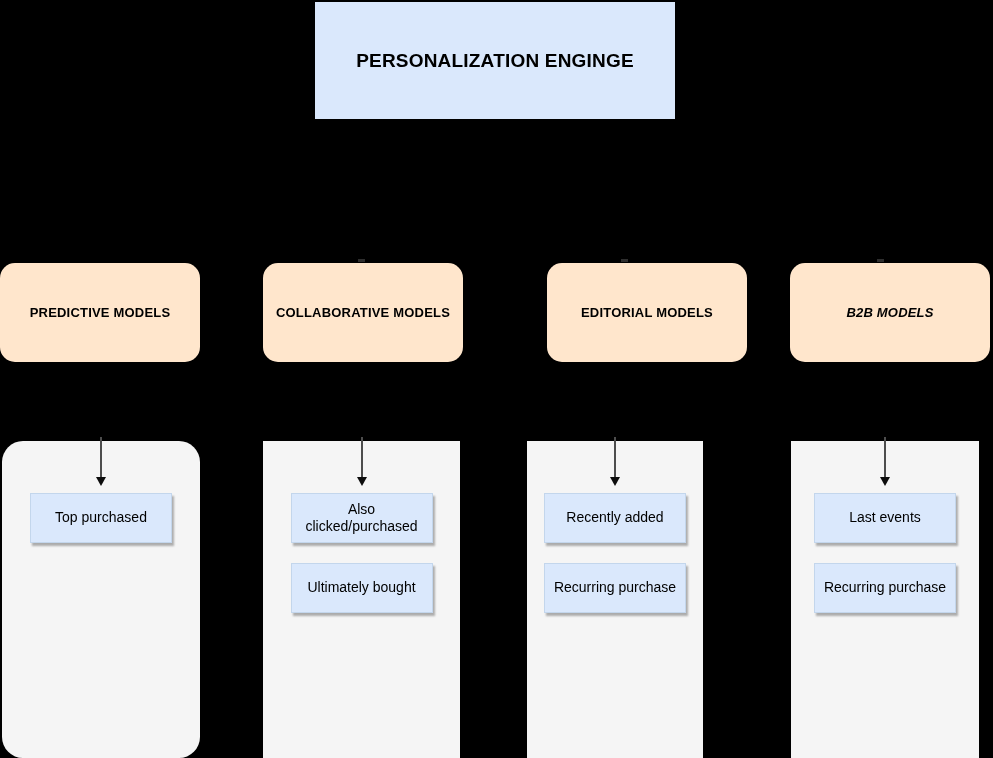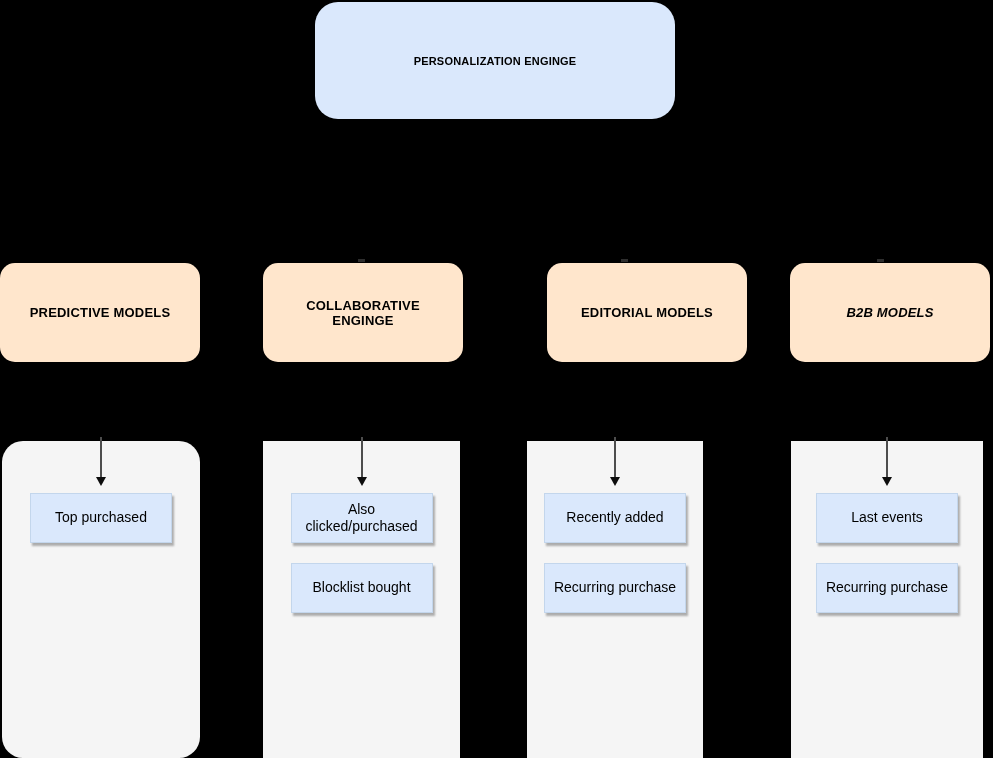--- a/index.html
+++ b/index.html
@@ -13,21 +13,21 @@
   body{
     width:993px;height:758px;position:relative;overflow:hidden;
     background:var(--background);
     font-family:"Liberation Sans", sans-serif;
     color:#000;
   }
   .top-box{
     position:absolute;left:315px;top:2px;width:360px;height:117px;
     background:var(--blue);
     display:flex;align-items:center;justify-content:center;
-    font-weight:bold;font-size:11px;letter-spacing:.2px;text-align:center;border-radius:23px;
+    font-weight:bold;font-size:19px;letter-spacing:.2px;text-align:center;
   }
   .cat-box{
     position:absolute;top:263px;width:200px;height:99px;border-radius:15px;
     background:var(--orange);
     display:flex;align-items:center;justify-content:center;
     font-weight:bold;font-size:13px;letter-spacing:.2px;text-align:center;
     padding:0 12px;box-sizing:border-box;
   }
   .cat-predictive{left:0px;}
   .cat-collaborative{left:263px;}
@@ -40,21 +40,21 @@
   .stub-collaborative{left:358px;}
   .stub-editorial{left:621px;}
   .stub-b2b{left:877px;}
 
   .panel{
     position:absolute;top:441px;height:317px;background:var(--panel);
   }
   .panel-predictive{left:2px;width:198px;border-radius:21px;}
   .panel-collaborative{left:263px;width:197px;}
   .panel-editorial{left:527px;width:176px;}
-  .panel-b2b{left:791px;width:192px;}
+  .panel-b2b{left:791px;width:160px;padding-left:28px;}
 
   .arrow-line{
     position:absolute;top:-4px;left:50%;transform:translateX(-50%);
     width:2px;height:41px;background:var(--line);
   }
   .arrow-head{
     position:absolute;top:36px;left:50%;transform:translateX(-50%);
     width:0;height:0;
     border-left:5px solid transparent;border-right:5px solid transparent;
     border-top:9px solid #0d0d0d;
@@ -80,21 +80,21 @@
 </div>
 
 <div class="stub stub-collaborative"></div>
 <div class="stub stub-editorial"></div>
 <div class="stub stub-b2b"></div>
 
 <div class="cat-box cat-predictive">
   <span>PREDICTIVE MODELS</span>
 </div>
 <div class="cat-box cat-collaborative">
-  <span>COLLABORATIVE ENGINGE</span>
+  <span>COLLABORATIVE MODELS</span>
 </div>
 <div class="cat-box cat-editorial">
   <span>EDITORIAL MODELS</span>
 </div>
 <div class="cat-box cat-b2b">
   <span>B2B MODELS</span>
 </div>
 
 <div class="panel panel-predictive">
   <div class="arrow-line"></div>
@@ -102,21 +102,21 @@
   <div class="items">
     <div class="item">Top purchased</div>
   </div>
 </div>
 
 <div class="panel panel-collaborative">
   <div class="arrow-line"></div>
   <div class="arrow-head"></div>
   <div class="items">
     <div class="item">Also clicked/purchased</div>
-    <div class="item">Blocklist bought</div>
+    <div class="item">Ultimately bought</div>
   </div>
 </div>
 
 <div class="panel panel-editorial">
   <div class="arrow-line"></div>
   <div class="arrow-head"></div>
   <div class="items">
     <div class="item">Recently added</div>
     <div class="item">Recurring purchase</div>
   </div>

